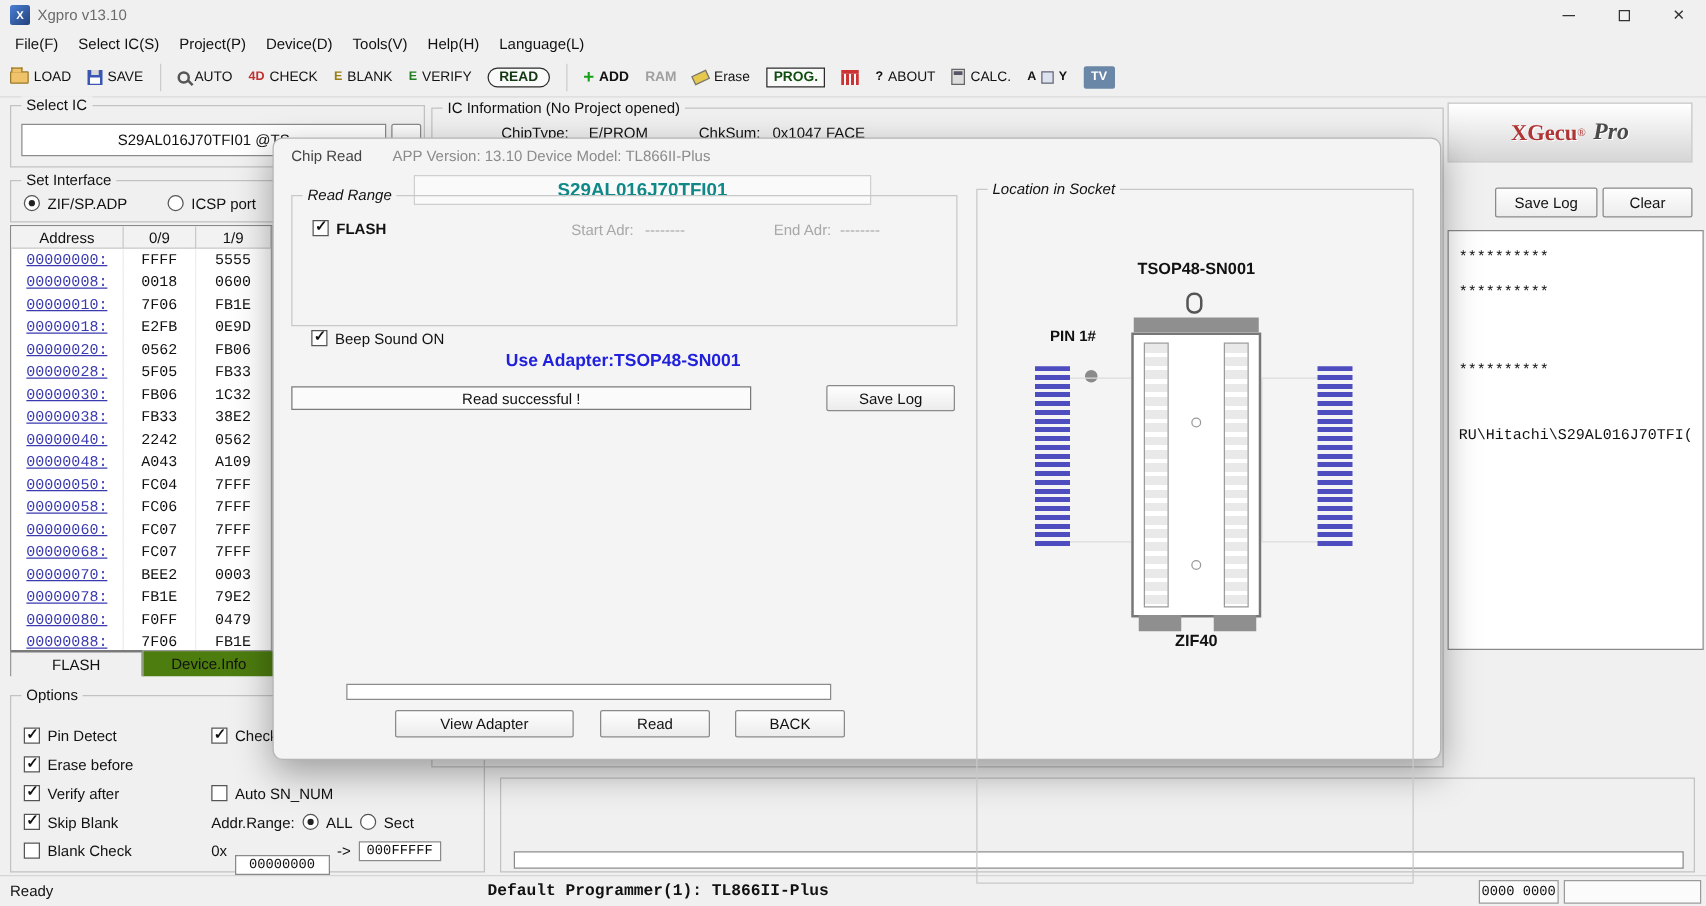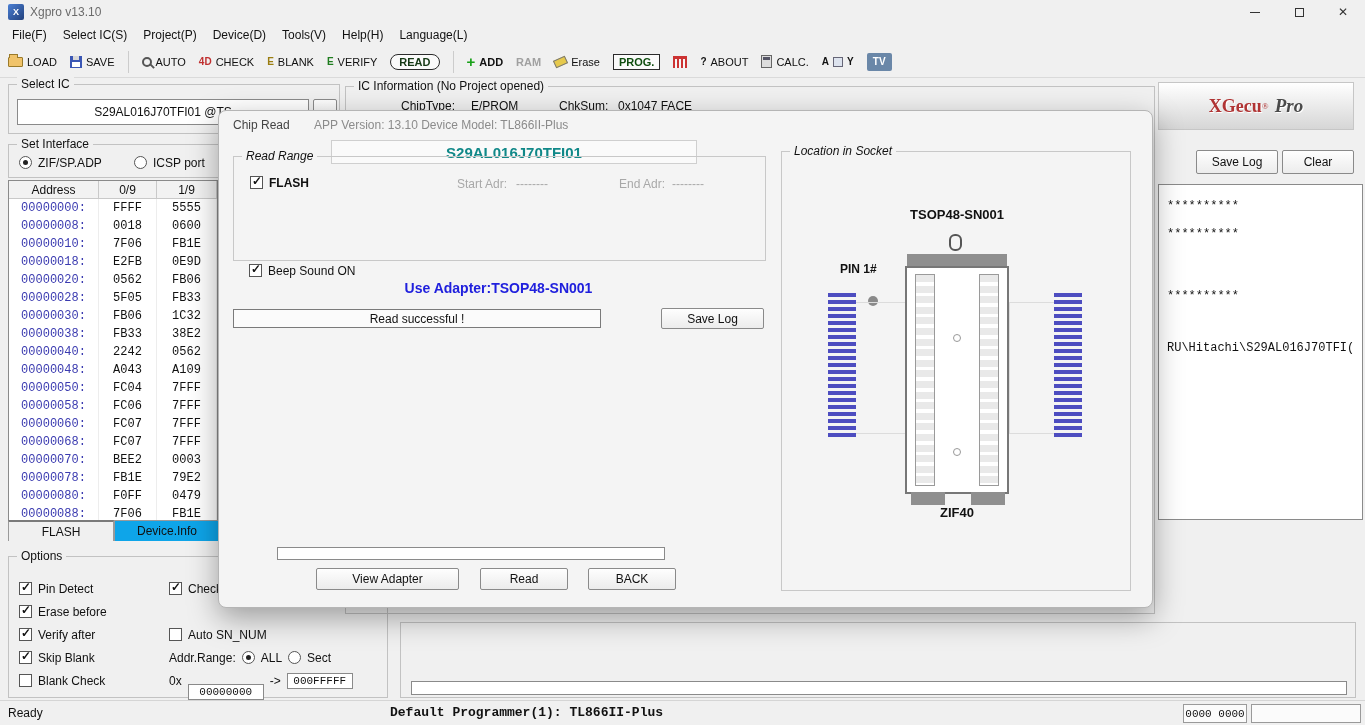--- a/index.html
+++ b/index.html
@@ -67,24 +67,24 @@
   #combo-ic { position:absolute; left:8px; top:14px; width:292px; height:26px; display:flex; align-items:center; justify-content:center; }
   #combo-btn { left:304px; top:14px; width:24px; height:26px; }
   
   #grid { position:absolute; left:8px; top:180px; width:210px; height:342px; border:1px solid #8a8a8a; background:#fff;
     font-family:"Liberation Mono", monospace; overflow:hidden; }
   #grid-head { display:flex; height:18px; background:#f2f2f2; font-family:"Liberation Sans", sans-serif; }
   .gh { display:flex; align-items:center; justify-content:center; border-right:1px solid #c9c9c9; border-bottom:1px solid #c9c9c9; }
   .gh.a { width:90px; } .gh.c { width:58px; } .gh.c2 { width:60px; }
   .grid-row { display:flex; height:18px; align-items:center; }
   .gc { display:flex; align-items:center; justify-content:center; height:18px; border-right:1px solid #ededed; }
-  .gc.a { width:90px; color:#3b3bb0; } .gc.c { width:58px; } .gc.c2 { width:60px; }
+  .gc.a { width:90px; color:#3b3bb0;text-decoration:underline; } .gc.c { width:58px; } .gc.c2 { width:60px; }
   
   .tab { position:absolute; top:520px; height:21px; display:flex; align-items:center; justify-content:center; width:106px;
-    border:1px solid #9a9a9a; border-bottom:none; background:#0ea5e9; }
+    border:1px solid #9a9a9a; border-bottom:none; background:#4d7c0f; }
   .tab.active { background:#f0f0f0; font-weight:normal; border-top:2px solid #7a7a7a; }
 
   
   #logo { position:absolute; left:1158px; top:82px; width:196px; height:48px; border:1px solid #c6c6c6;
     background:linear-gradient(#ffffff,#d6d6d6); display:flex; align-items:center; justify-content:center;
     font-family:"Liberation Serif", serif; }
   #logo .brand { font-size:18px; font-weight:bold; color:#b03434; text-shadow:1px 1px 0 #fff; }
   #logo .reg { font-size:9px; color:#b03434; vertical-align:super; }
   #logo .pro { font-size:19px; font-weight:bold; font-style:italic; color:#4a4a4a; margin-left:6px; text-shadow:1px 1px 0 #fff; }
   #right-log { position:absolute; left:1158px; top:184px; width:205px; height:336px; border:1px solid #8a8a8a; background:#fff;
@@ -502,21 +502,21 @@
     <div class="btn" style="left:97px; top:457px; width:143px; height:22px;">
       <span>View Adapter</span>
     </div>
     <div class="btn" style="left:261px; top:457px; width:88px; height:22px;">
       <span>Read</span>
     </div>
     <div class="btn" style="left:369px; top:457px; width:88px; height:22px;">
       <span>BACK</span>
     </div>
 
-    <div class="group" style="left:562px; top:40px; width:350px; height:440px; border-color:#c8c8c8;">
+    <div class="group" style="left:562px; top:40px; width:350px; height:556px; border-color:#c8c8c8;">
       <span class="glabel glabel-dlg">Location in Socket</span>
 
       <div class="abs" style="left:0; top:55px; width:350px; text-align:center; font-weight:bold; font-size:13px;">TSOP48-SN001</div>
 
       <div class="abs" style="left:167px; top:82px; width:13px; height:17px; border:2px solid #555; border-radius:6px; background:#f4f4f4;"></div>
 
       <span class="abs" style="left:58px; top:110px; font-weight:bold;">PIN 1#</span>
       <div class="abs" style="left:86px; top:144px; width:10px; height:10px; border-radius:50%; background:#8a8a8a;"></div>
 
       <div class="abs connector" style="left:60px; top:150px; width:65px; height:132px;"></div>

